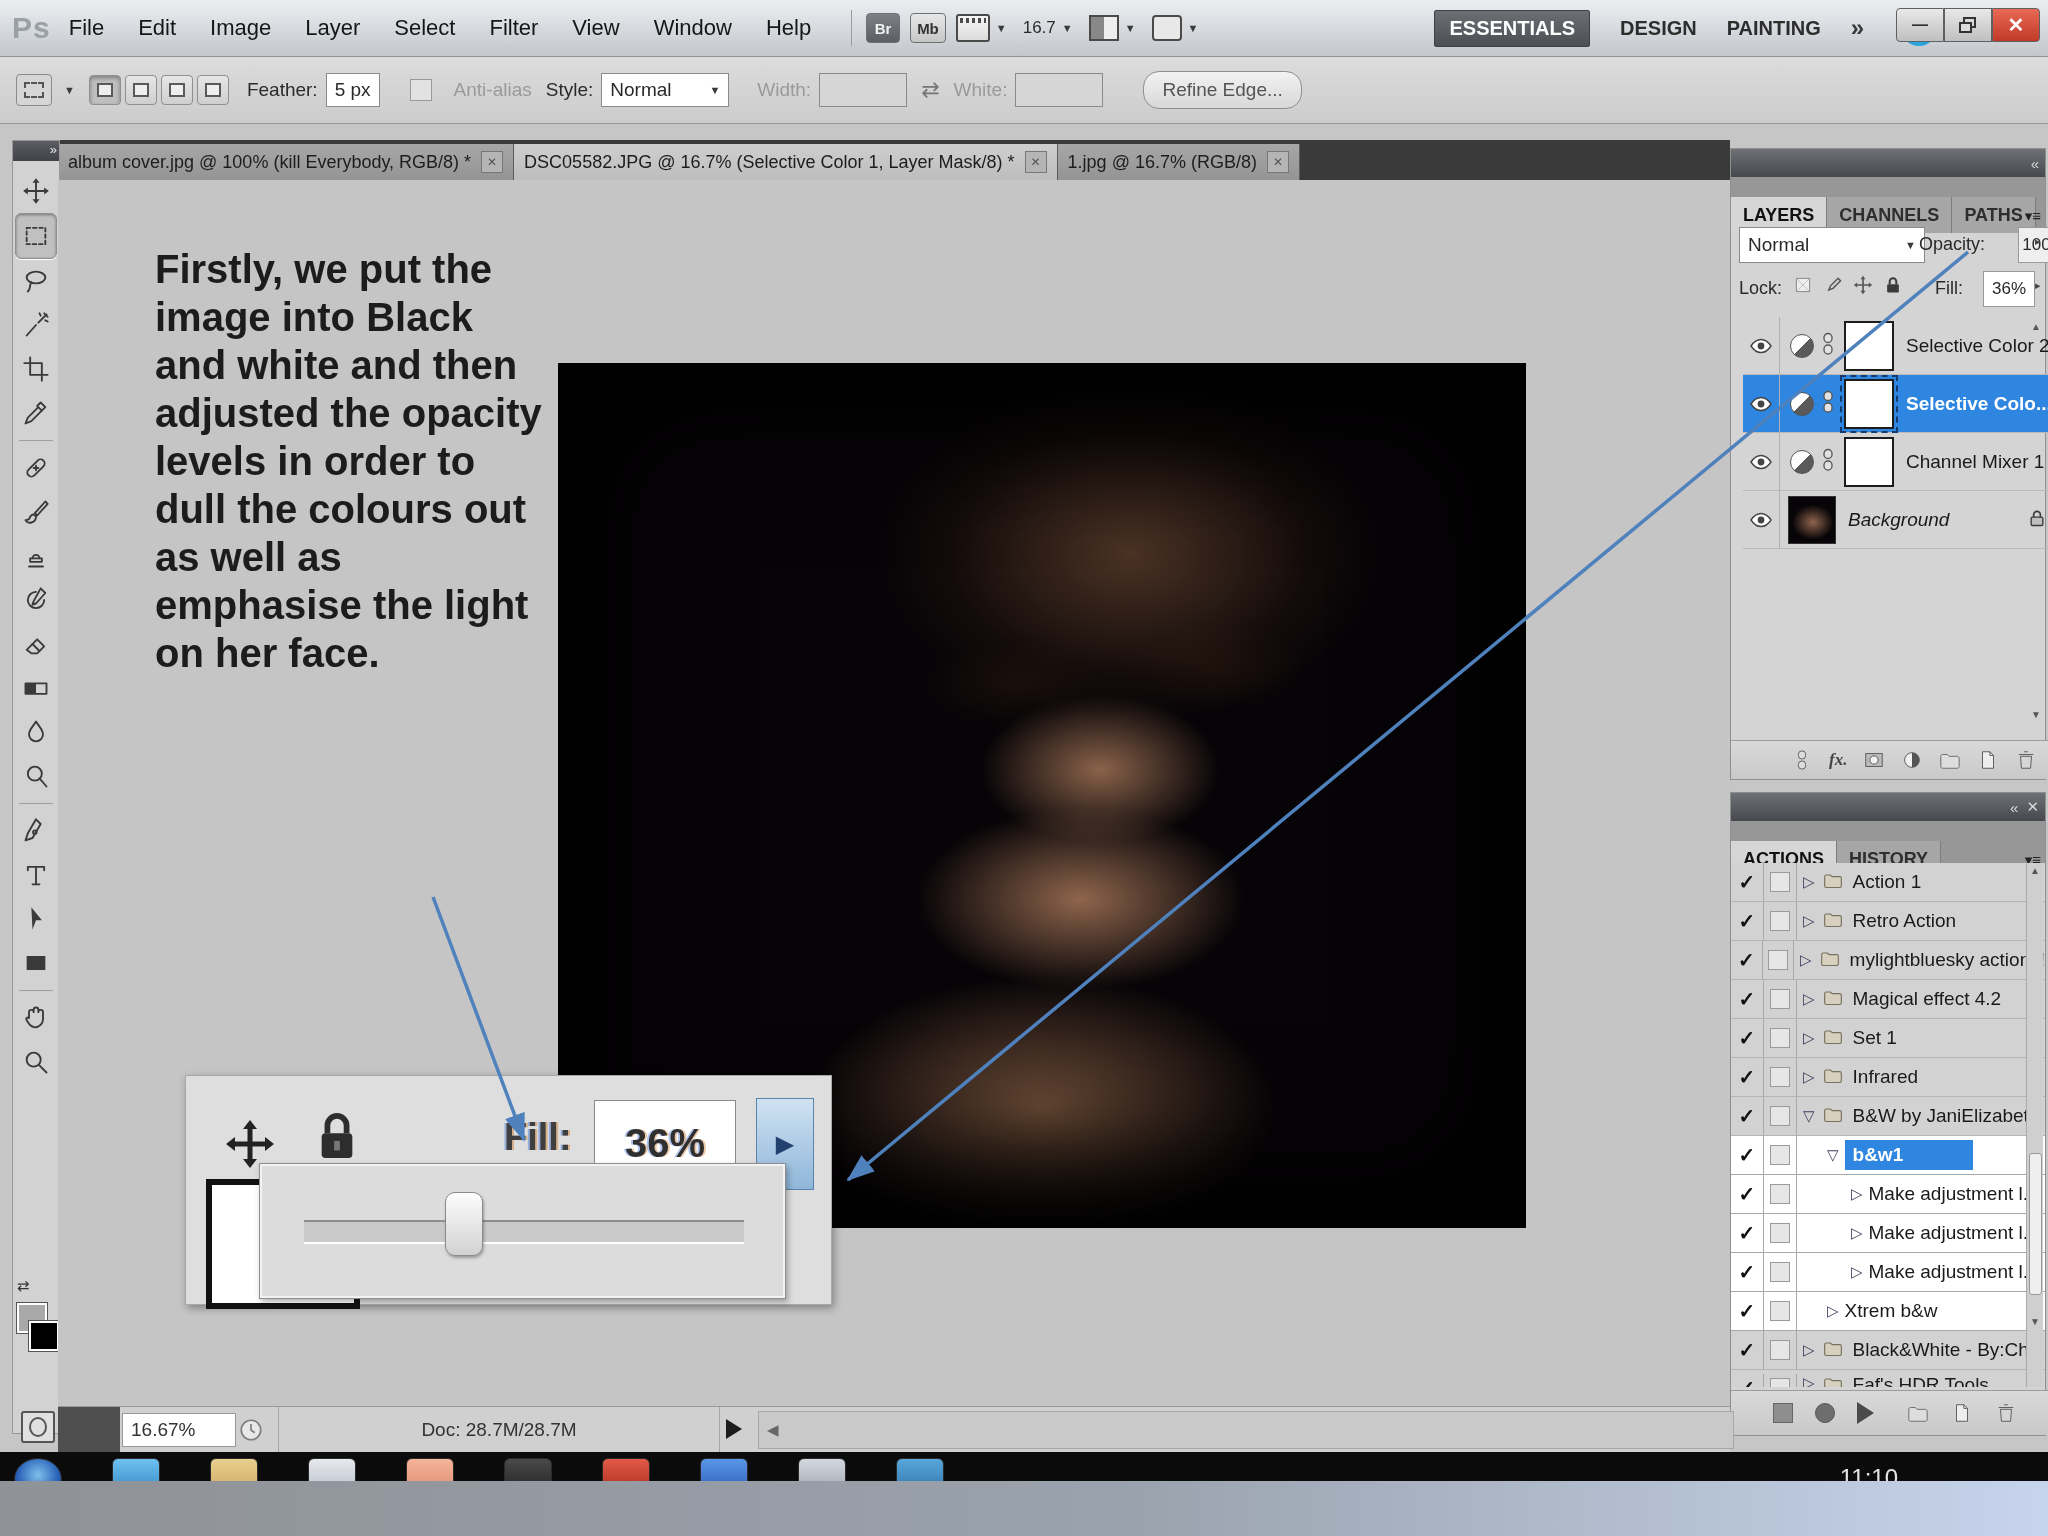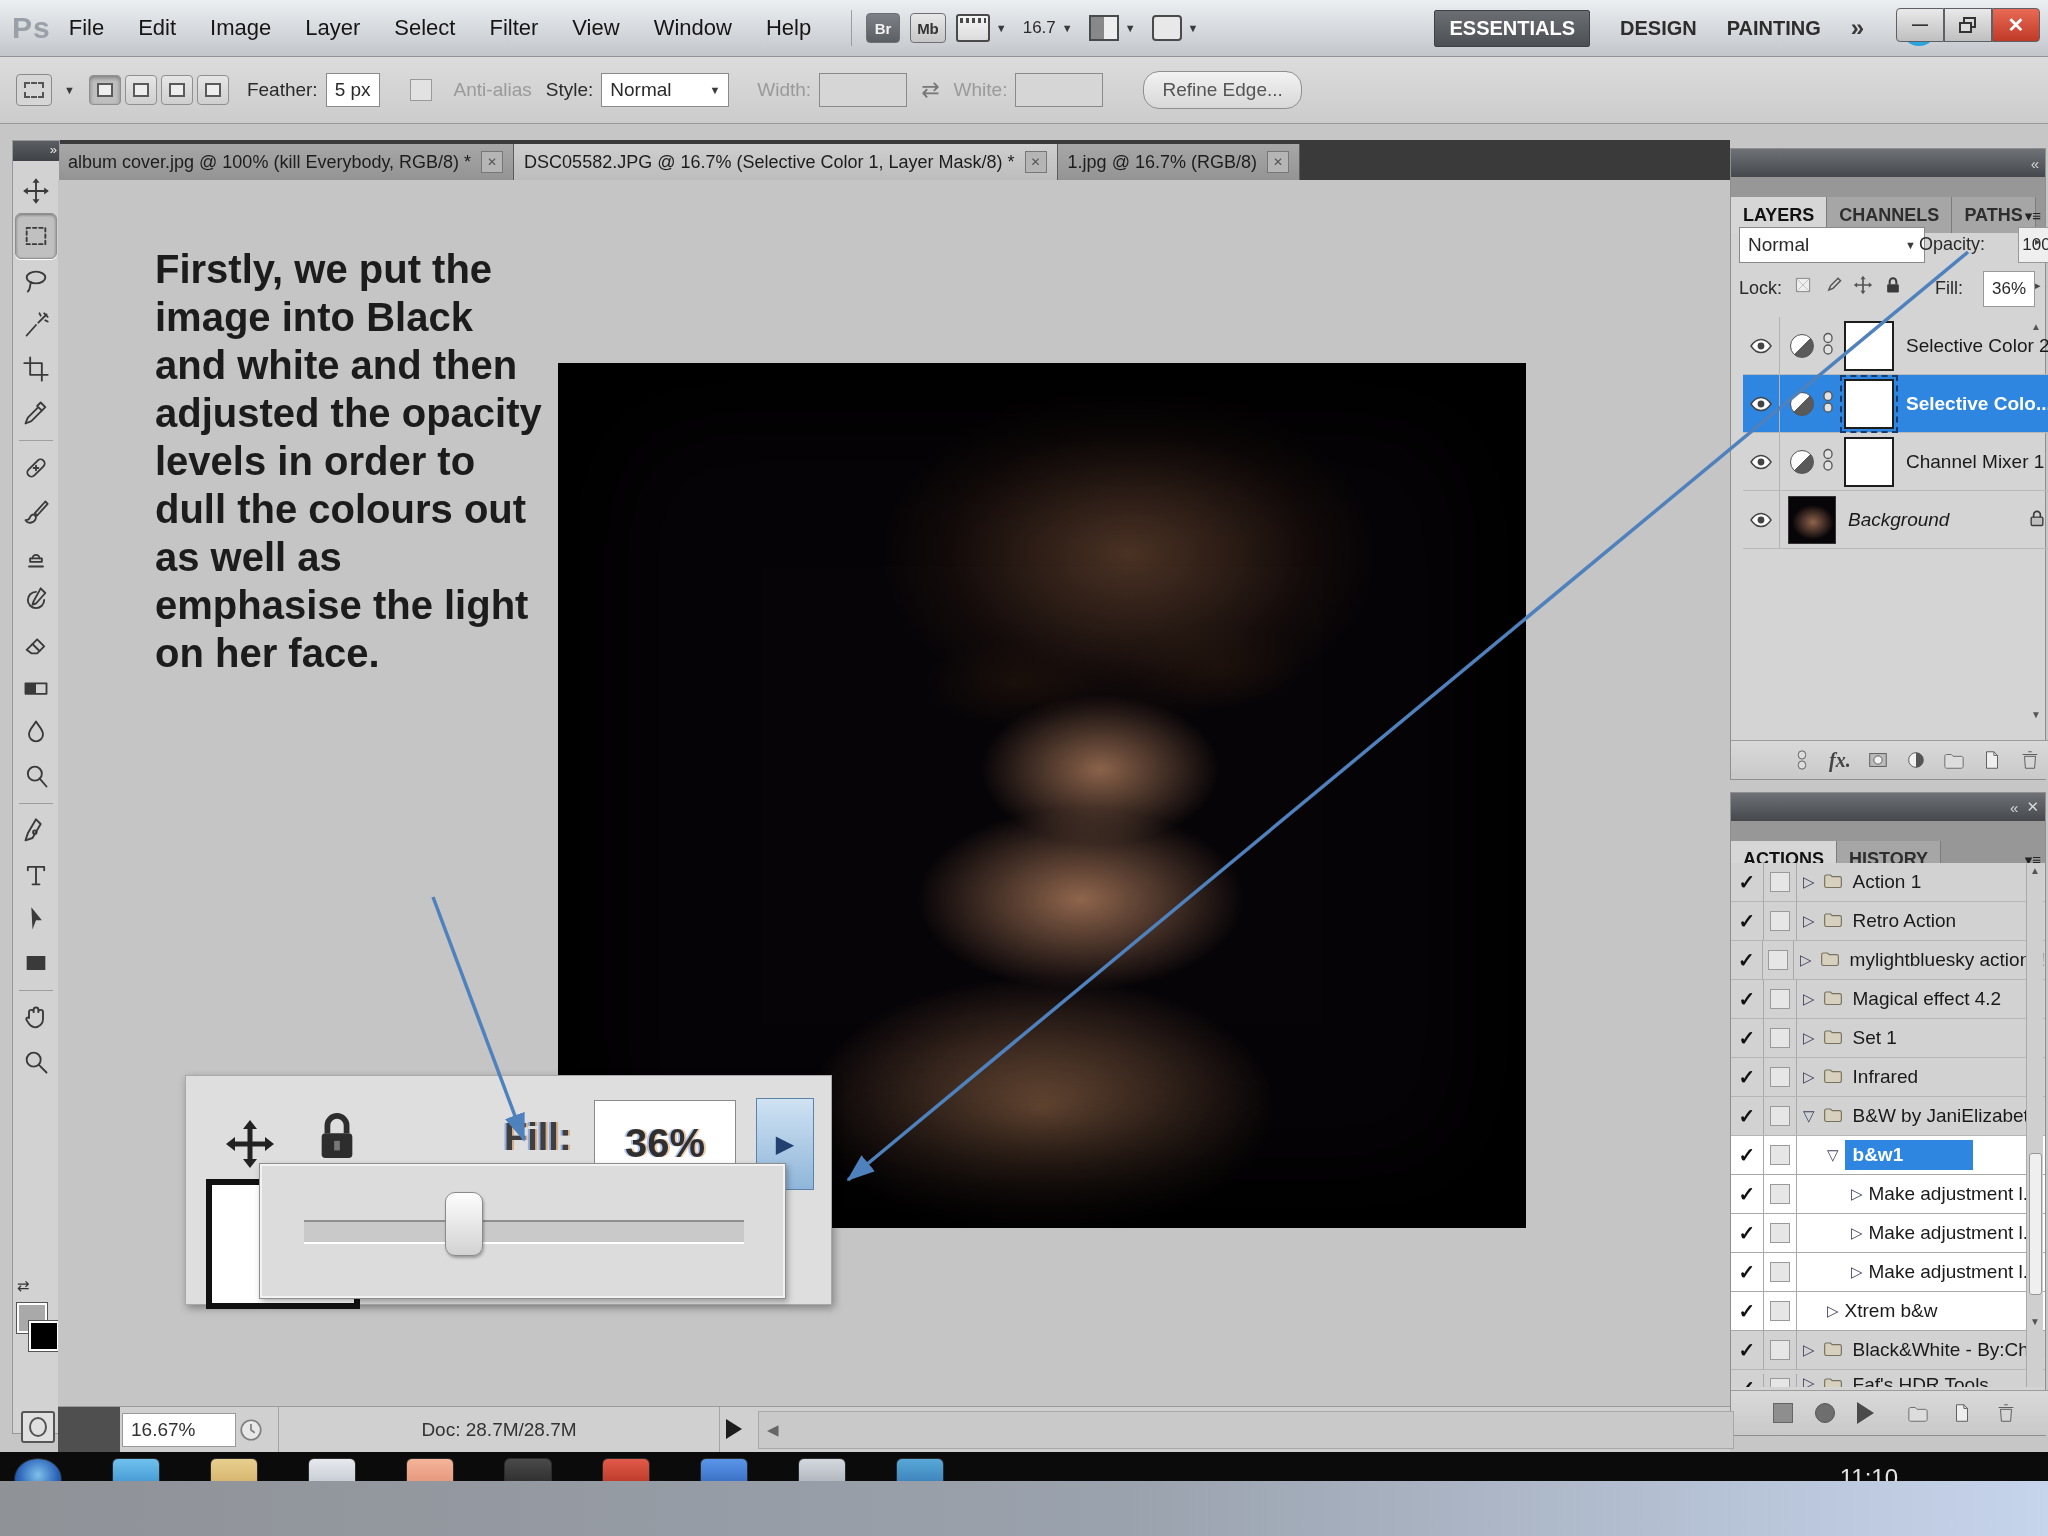--- a/index.html
+++ b/index.html
@@ -163,21 +163,21 @@
   .lname{font-size:19px;margin-left:12px;white-space:nowrap;}
   .lname.italic{font-style:italic;}
   .photothumb{width:46px;height:46px;margin-left:8px;border:1px solid #333;background:
     radial-gradient(60% 50% at 52% 55%, rgba(150,105,80,.95), transparent 75%),#080508;}
   .locksm{position:absolute;right:10px;}
   .locksm svg{width:20px;height:22px;}
   #lp-bottom{position:absolute;left:0;bottom:0;width:100%;height:38px;border-top:1px solid #9c9c9c;
     background:linear-gradient(#d9d9d9,#c9c9c9);display:flex;align-items:center;gap:16px;
     padding-left:60px;}
   #lp-bottom svg,#ap-bottom svg{width:22px;height:22px;}
-  #lp-bottom .fx{font-size:20px;font-style:italic;font-weight:bold;color:#444;font-family:"Liberation Serif",serif;}
+  #lp-bottom .fx{font-size:17px;font-style:italic;font-weight:bold;color:#444;font-family:"Liberation Serif",serif;}
   .slimscroll{position:absolute;right:2px;width:14px;font-size:10px;color:#555;text-align:center;}
   
   #actions-panel{top:792px;height:642px;}
   #action-rows{position:absolute;left:0;top:70px;width:100%;height:524px;overflow:hidden;}
   .arow{height:38px;display:flex;align-items:center;border-bottom:1px solid #b5b5b5;position:relative;
     background:#d2d2d2;font-size:19px;}
   .arow.white{background:#fff;border-bottom:1px solid #a9a9a9;}
   .arow .ccell{width:32px;height:100%;border-right:1px solid #a9a9a9;display:flex;align-items:center;
     justify-content:center;font-size:20px;font-weight:bold;color:#111;}
   .arow .dcell{width:32px;height:100%;border-right:1px solid #a9a9a9;display:flex;align-items:center;

